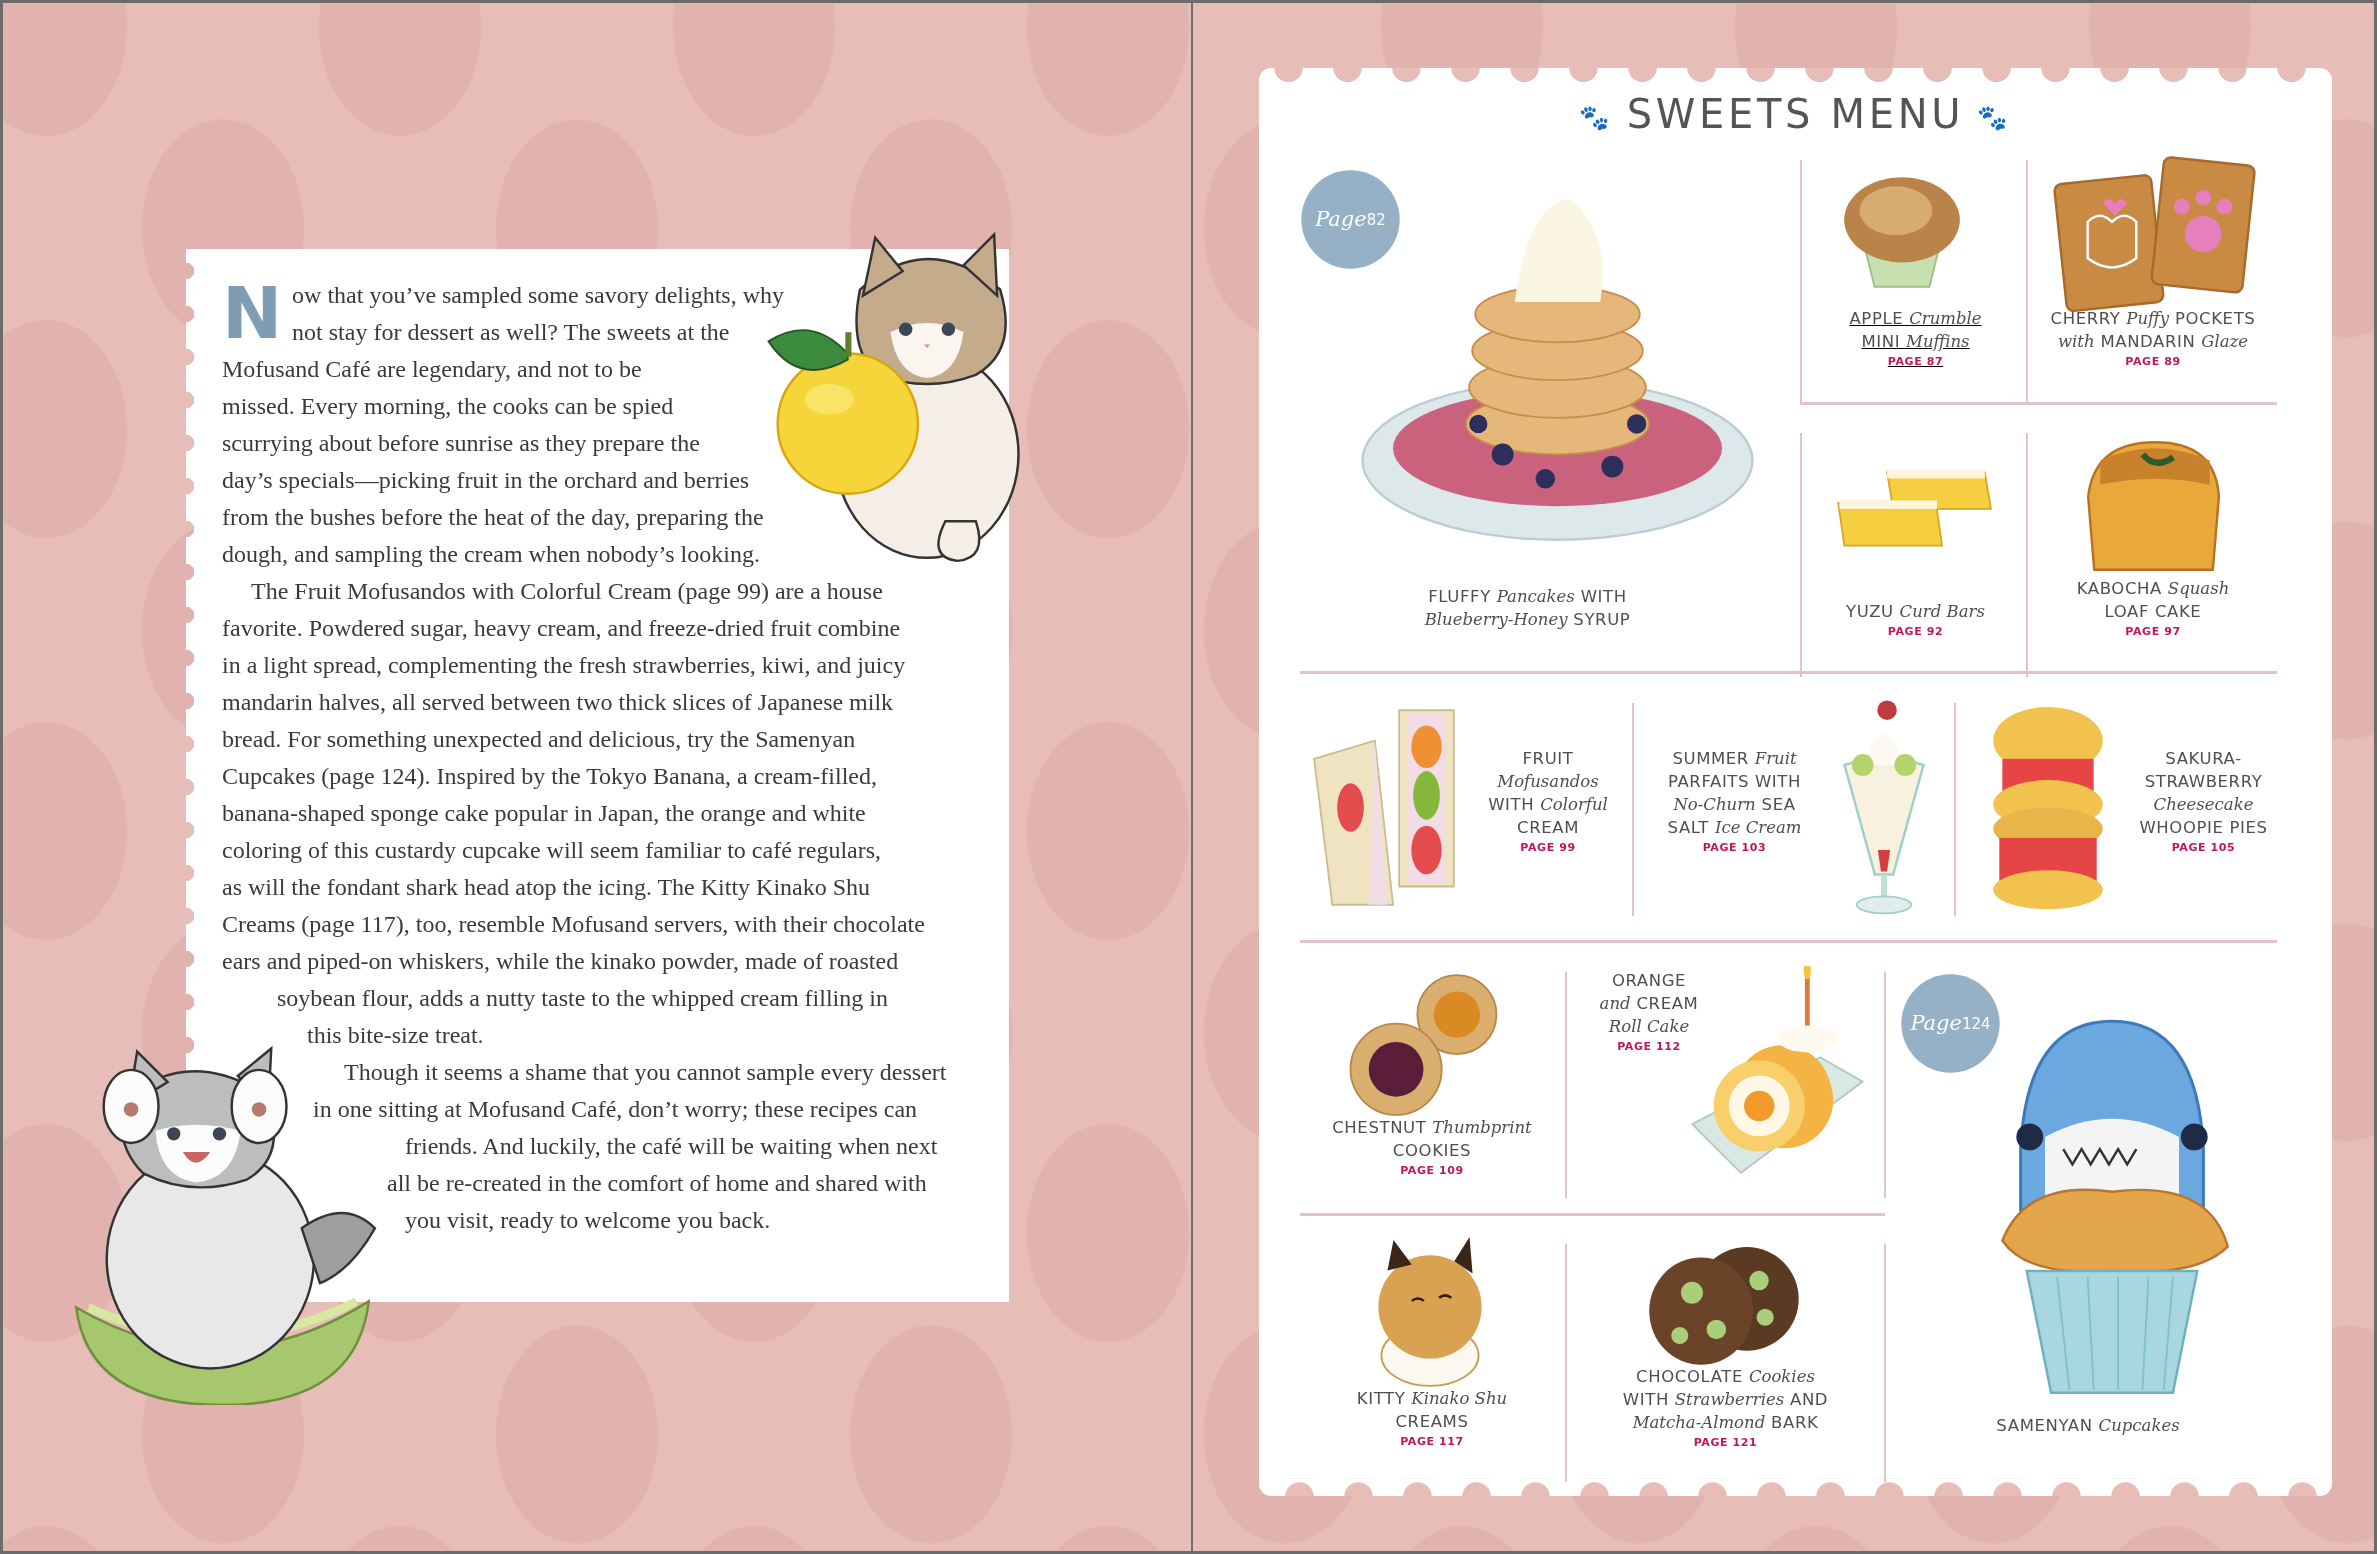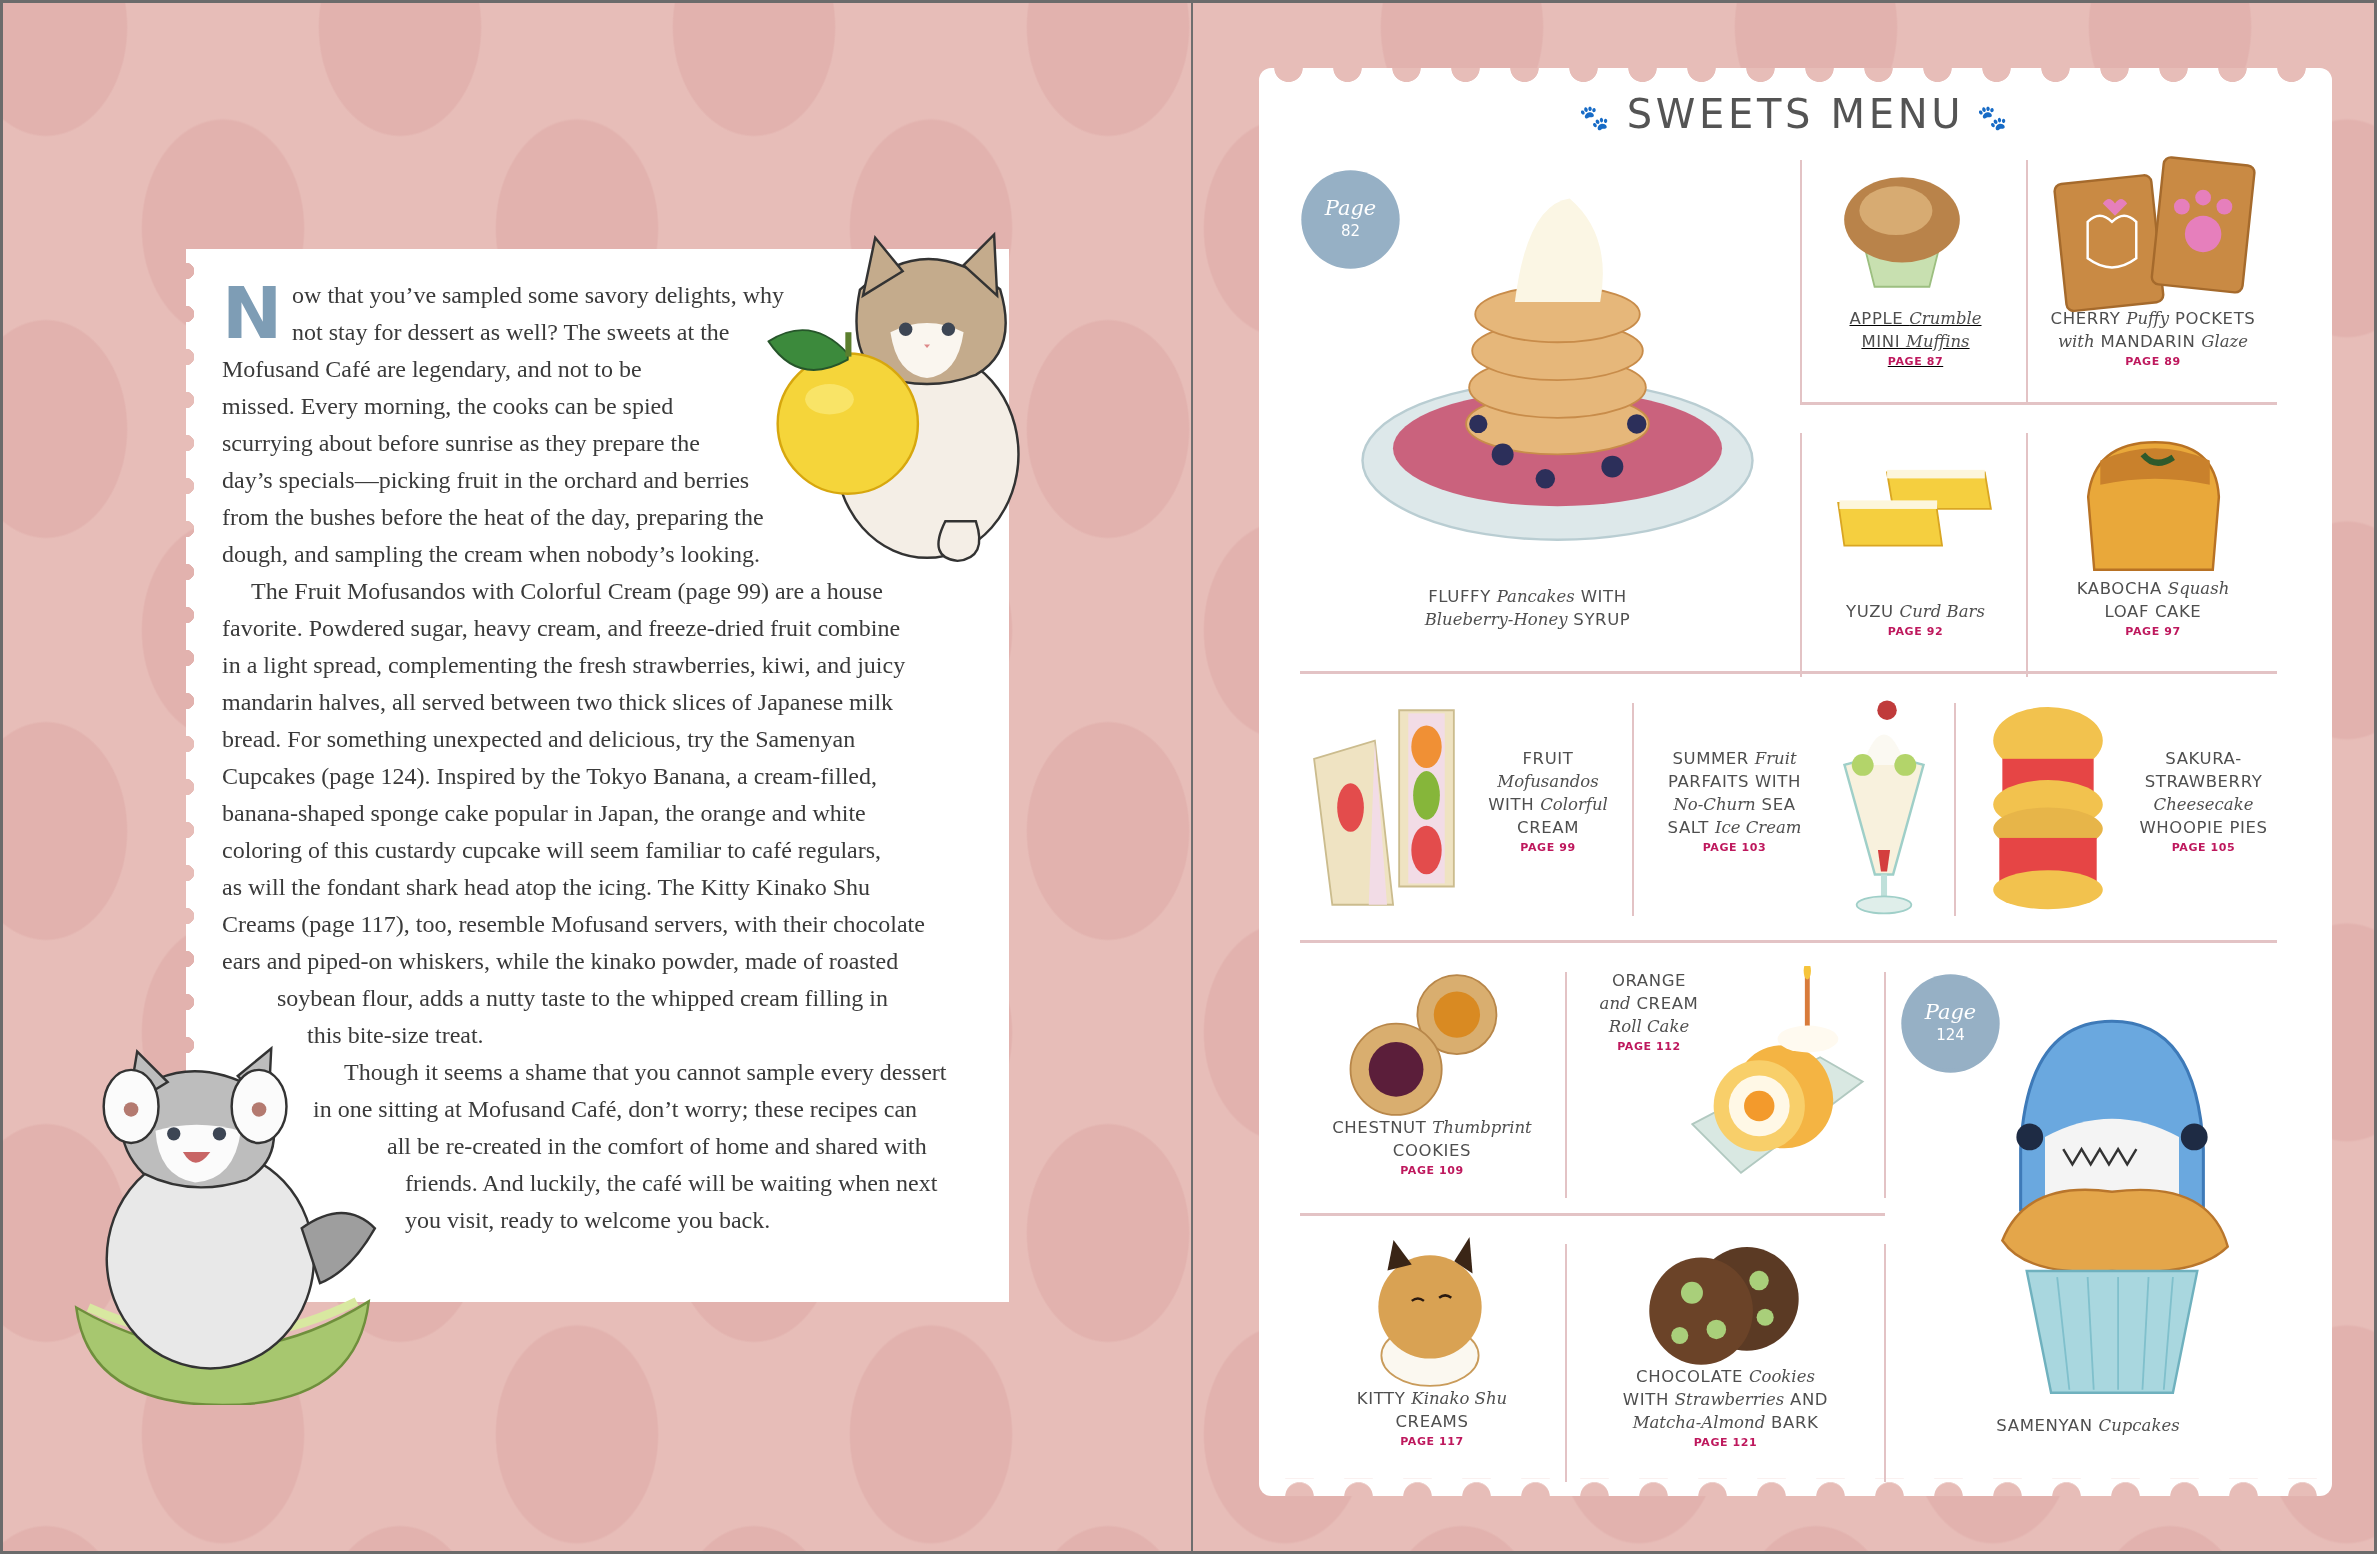--- a/index.html
+++ b/index.html
@@ -77,21 +77,21 @@
   .item-name em {
     font-family: "DejaVu Serif", serif; font-style: italic; text-transform: none; letter-spacing: 0;
   }
   .item-page {
     font-family: "DejaVu Sans", sans-serif; font-weight: bold; font-size: 11px;
     color: #be185d; letter-spacing: 0.6px; margin-top: 2.4px;
   }
   .badge {
     position: absolute; width: 91px; height: 91px; z-index: 5;
     background: #96b0c5; border-radius: 50%;
-    display: flex; flex-direction: column; align-items: center; justify-content: center;
+    display: flex; align-items: center; justify-content: center;
     color: #fff;
     box-shadow: 0 0 0 3.7px #96b0c5;
   }
   .badge .b-word { font-family: "DejaVu Serif", serif; font-style: italic; font-size: 21px; line-height: 23px; }
   .badge .b-num { font-family: "DejaVu Sans", sans-serif; font-size: 15px; line-height: 22px; }
   .food { position: absolute; z-index: 4; }
 </style>
 </head>
 <body>
 
@@ -123,22 +123,22 @@
     <span class="line">coloring of this custardy cupcake will seem familiar to café regulars,</span>
     <span class="line">as will the fondant shark head atop the icing. The Kitty Kinako Shu</span>
     <span class="line">Creams (page 117), too, resemble Mofusand servers, with their chocolate</span>
     <span class="line">ears and piped-on whiskers, while the kinako powder, made of roasted</span>
     <span class="line" style="padding-left:55px">soybean flour, adds a nutty taste to the whipped cream filling in</span>
     <span class="line" style="padding-left:85px">this bite-size treat.</span>
   </p>
   <p>
     <span class="line" style="padding-left:122px">Though it seems a shame that you cannot sample every dessert</span>
     <span class="line" style="padding-left:91px">in one sitting at Mofusand Café, don’t worry; these recipes can</span>
+    <span class="line" style="padding-left:183px">friends. And luckily, the café will be waiting when next</span>
     <span class="line" style="padding-left:165px">all be re-created in the comfort of home and shared with</span>
-    <span class="line" style="padding-left:183px">friends. And luckily, the café will be waiting when next</span>
     <span class="line" style="padding-left:183px">you visit, ready to welcome you back.</span>
   </p>
 </div>
 
 <svg class="cat cat-top" viewBox="0 0 490 620">
   <ellipse cx="300" cy="430" rx="150" ry="170" fill="#f4eee6" stroke="#333" stroke-width="4"></ellipse>
   <path d="M190 160 Q300 60 420 160 Q450 260 380 300 Q300 330 220 300 Q170 260 190 160Z" fill="#c4ab8c" stroke="#333" stroke-width="4"></path>
   <path d="M195 170 L215 75 L260 130Z" fill="#c4ab8c" stroke="#333" stroke-width="4"></path>
   <path d="M360 120 L410 70 L415 170Z" fill="#c4ab8c" stroke="#333" stroke-width="4"></path>
   <path d="M240 230 Q300 200 360 230 Q350 300 300 305 Q250 300 240 230Z" fill="#faf6ef"></path>

